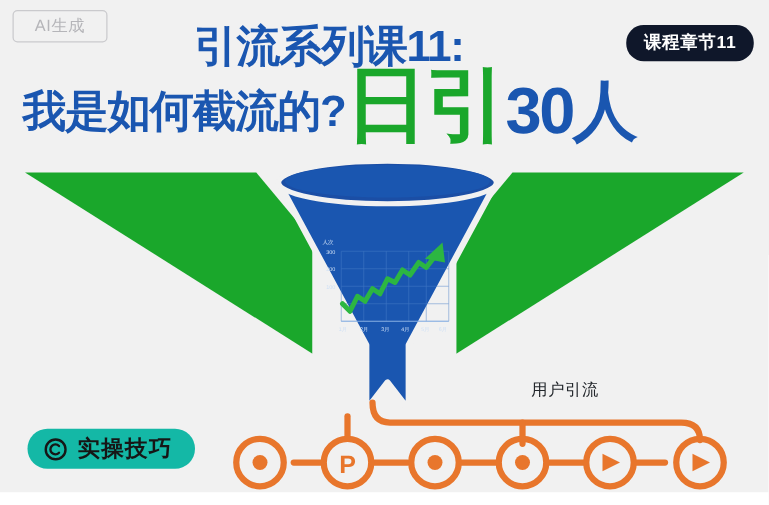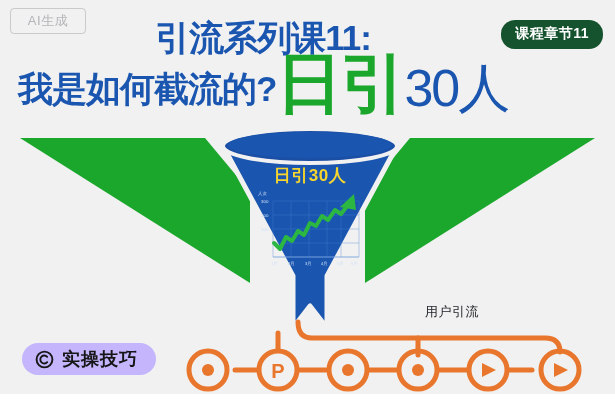--- a/index.html
+++ b/index.html
@@ -61,31 +61,31 @@
   .hl-big-green {
     color: #1aa72b;
     font-size: 66px;
     font-weight: bold;
     letter-spacing: -2px;
     vertical-align: -5px;
   }
   .hl-big-blue {
     color: #1a56b0;
     font-size: 52px;
-    font-weight: normal;
+    font-weight: bold;
     letter-spacing: -2px;
     vertical-align: -5px;
   }
 
   
   .chapter-pill {
     position: absolute;
     right: 12px;
     top: 20px;
-    background: #14532d;
+    background: #0f172a;
     color: #ffffff;
     font-size: 14px;
     font-weight: bold;
     padding: 5px 14px 6px 14px;
     border-radius: 14px;
     letter-spacing: 0.5px;
     z-index: 35;
     white-space: nowrap;
   }
 
@@ -155,21 +155,21 @@
     z-index: 25;
     white-space: nowrap;
   }
 
   
   .badge {
     position: absolute;
     left: 22px;
     top: 343px;
     height: 32px;
-    background: #c4b5fd;
+    background: #14b8a6;
     border-radius: 16px;
     display: flex;
     align-items: center;
     padding: 0 18px 0 13px;
     z-index: 30;
   }
   .badge-icon {
     width: 19px;
     height: 19px;
     margin-right: 8px;
@@ -209,21 +209,20 @@
 
   <div class="funnel">
     <svg width="190" height="205" viewBox="0 0 190 205">
 
       <path d="M8,18 L182,18 L112,148 L112,200 L95,178 L78,200 L78,148 Z" fill="#1a56b0" stroke="#f1f1f1" stroke-width="5" stroke-linejoin="round"></path>
 
       <ellipse cx="95" cy="18" rx="87" ry="17" fill="#1b4ea5" stroke="#f1f1f1" stroke-width="4"></ellipse>
       <ellipse cx="95" cy="17" rx="82" ry="13" fill="#1a56b0"></ellipse>
     </svg>
 
-    <div class="funnel-label">日引30人</div>
 
     
     <svg class="funnel-chart" viewBox="0 0 110 82">
 
       <g stroke="#4a7fc8" stroke-width="0.5" opacity="0.75">
         <line x1="18" y1="10" x2="104" y2="10"></line>
         <line x1="18" y1="24" x2="104" y2="24"></line>
         <line x1="18" y1="38" x2="104" y2="38"></line>
         <line x1="18" y1="52" x2="104" y2="52"></line>
         <line x1="18" y1="66" x2="104" y2="66"></line>

